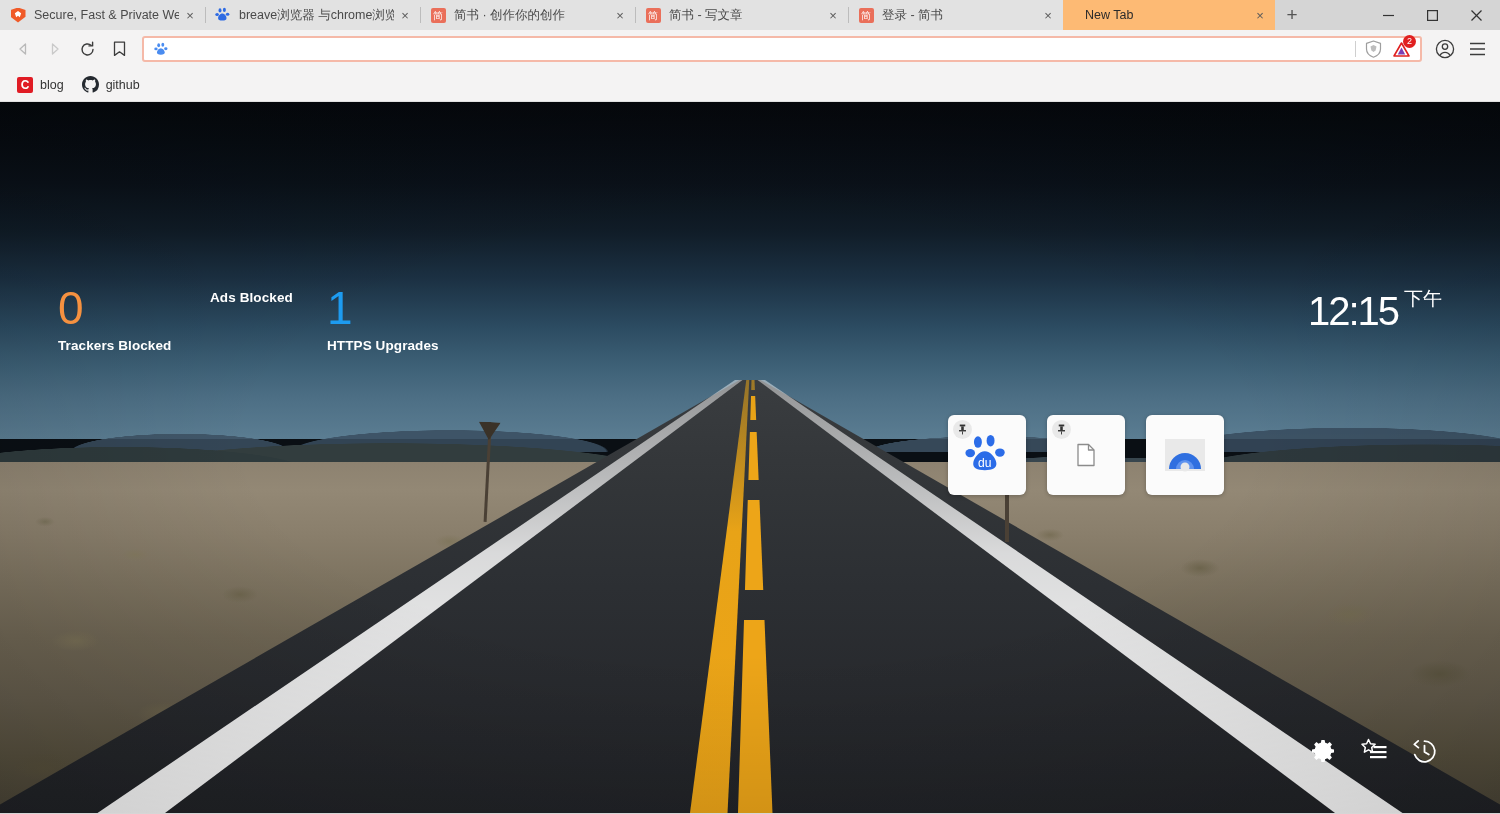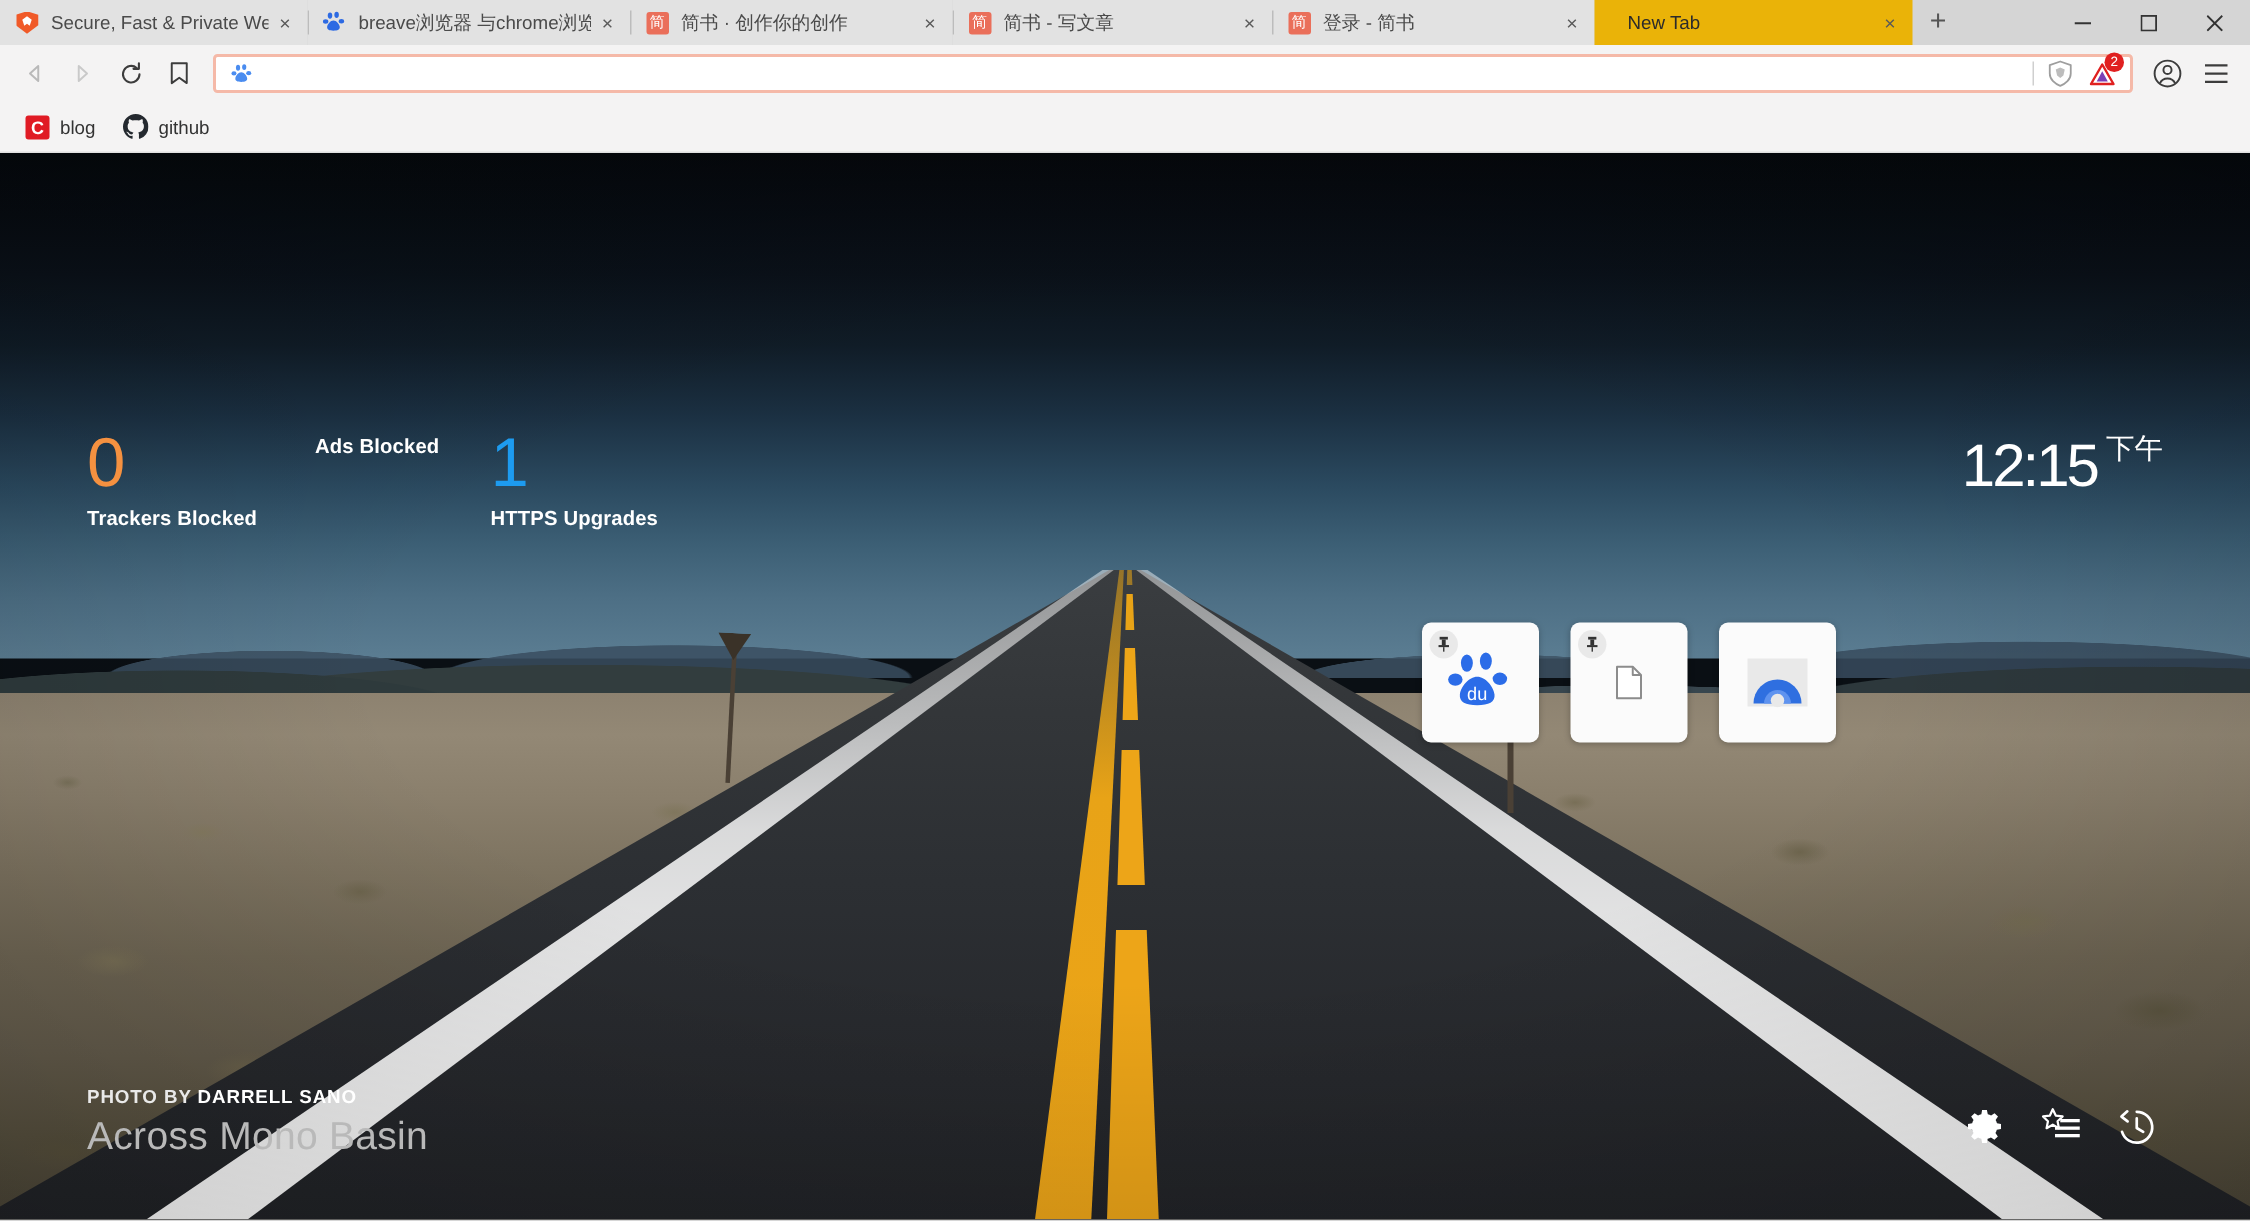--- a/index.html
+++ b/index.html
@@ -26,21 +26,21 @@
     position: relative;
     font-size: 12.5px;
     color: #4a4a4a;
     overflow: hidden;
   }
   .tab + .tab::before {
     content: ""; position: absolute; left: 0; top: 7px;
     height: 16px; width: 1px; background: #bcbcbc;
   }
   .tab.active {
-    background: #eab308;
+    background: #fdba74;
     color: #2b2b2b;
     gap: 20px;
   }
   .tab.active::before { display: none; }
   .tab-fav {
     width: 16px; height: 16px; flex: 0 0 16px;
     margin-right: 8px;
     display: flex; align-items: center; justify-content: center;
     position: relative;
   }
@@ -622,26 +622,20 @@
         <svg width="42" height="34" viewBox="0 0 42 34">
           <rect x="1" y="1" width="40" height="32" fill="#e9e9e9"></rect>
           <path d="M5 31a16 16 0 0 1 32 0z" fill="#2f6fe0"></path>
           <path d="M12 31a9 9 0 0 1 18 0z" fill="#5f93ef"></path>
           <circle cx="21" cy="29" r="4.5" fill="#e9e9e9"></circle>
         </svg>
       </span>
     </div>
   </div>
 
-  <div class="credit">
-    <div class="credit-by">
-      <span>PHOTO BY </span><b>DARRELL SANO</b>
-    </div>
-    <div class="credit-title">Across Mono Basin</div>
-  </div>
 
   <div class="ntp-actions">
     <div class="act">
       <svg width="26" height="26" viewBox="0 0 26 26">
         <path fill="#fff" d="M13 8.6a4.4 4.4 0 1 0 0 8.8 4.4 4.4 0 0 0 0-8.8zm0 6.9a2.5 2.5 0 1 1 0-5 2.5 2.5 0 0 1 0 5z"></path>
         <path fill="#fff" d="M23 14.6v-3.2l-2.7-.5a7.7 7.7 0 0 0-.9-2.2l1.6-2.3-2.3-2.3-2.3 1.6a7.7 7.7 0 0 0-2.2-.9L13.6 2h-3.2l-.5 2.8a7.7 7.7 0 0 0-2.2.9L5.4 4.1 3.1 6.4l1.6 2.3a7.7 7.7 0 0 0-.9 2.2L1 11.4v3.2l2.8.5c.2.8.5 1.5.9 2.2l-1.6 2.3 2.3 2.3 2.3-1.6c.7.4 1.4.7 2.2.9l.5 2.8h3.2l.5-2.8c.8-.2 1.5-.5 2.2-.9l2.3 1.6 2.3-2.3-1.6-2.3c.4-.7.7-1.4.9-2.2l2.8-.5z"></path>
       </svg>
     </div>
     <div class="act">
       <svg width="27" height="26" viewBox="0 0 27 26">

